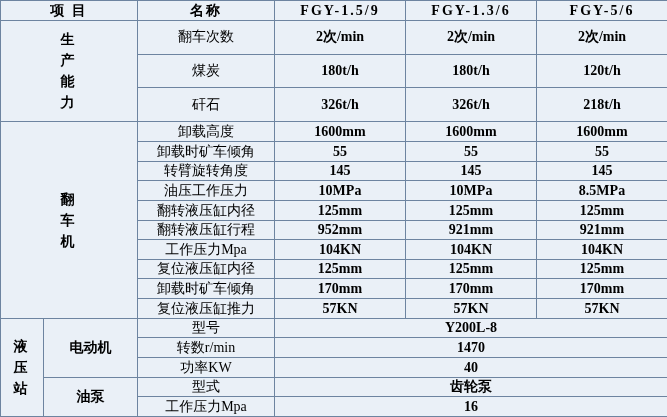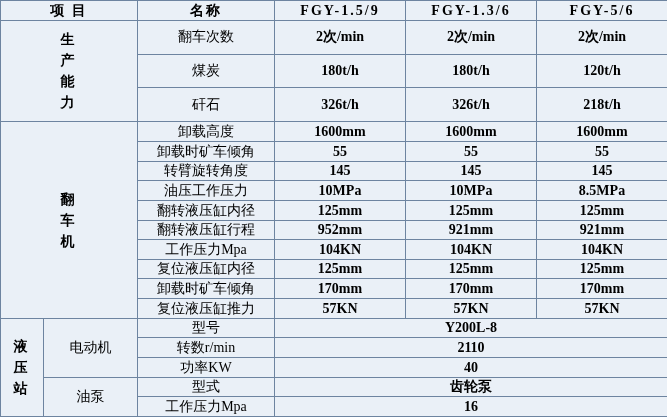--- a/index.html
+++ b/index.html
@@ -27,21 +27,21 @@
     font-size: 14px;
     line-height: 1.1;
     padding: 0;
     background: #eaf0f7;
   }
   td.hdr {
     font-weight: bold;
     letter-spacing: 2px;
   }
   td.rowlabel {
-    font-weight: normal;
+    font-weight: bold;
   }
   td.vertlabel {
     font-weight: bold;
     font-size: 15px;
     letter-spacing: 3px;
   }
   td.vertlabel .stackchar {
     display: block;
     line-height: 1.5;
   }
@@ -171,21 +171,21 @@
         <span class="stackchar">液</span>
         <span class="stackchar">压</span>
         <span class="stackchar">站</span>
       </td>
       <td class="rowlabel" rowspan="3">电动机</td>
       <td class="name">型号</td>
       <td class="val" colspan="3">Y200L-8</td>
     </tr>
     <tr>
       <td class="name">转数r/min</td>
-      <td class="val" colspan="3">2110</td>
+      <td class="val" colspan="3">1470</td>
     </tr>
     <tr>
       <td class="name">功率KW</td>
       <td class="val" colspan="3">40</td>
     </tr>
     <tr>
       <td class="rowlabel" rowspan="2">油泵</td>
       <td class="name">型式</td>
       <td class="val" colspan="3">齿轮泵</td>
     </tr>

